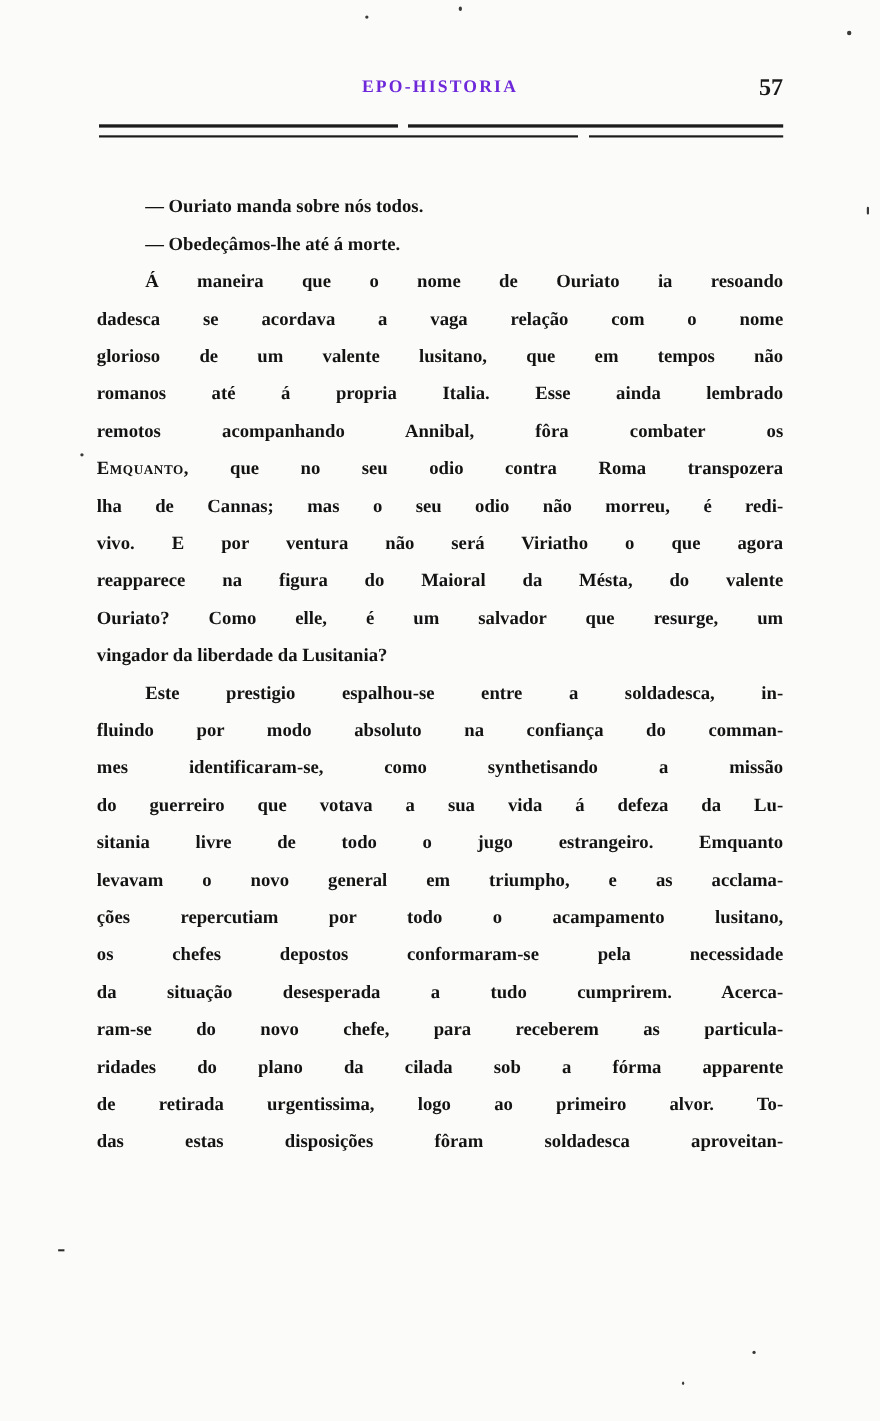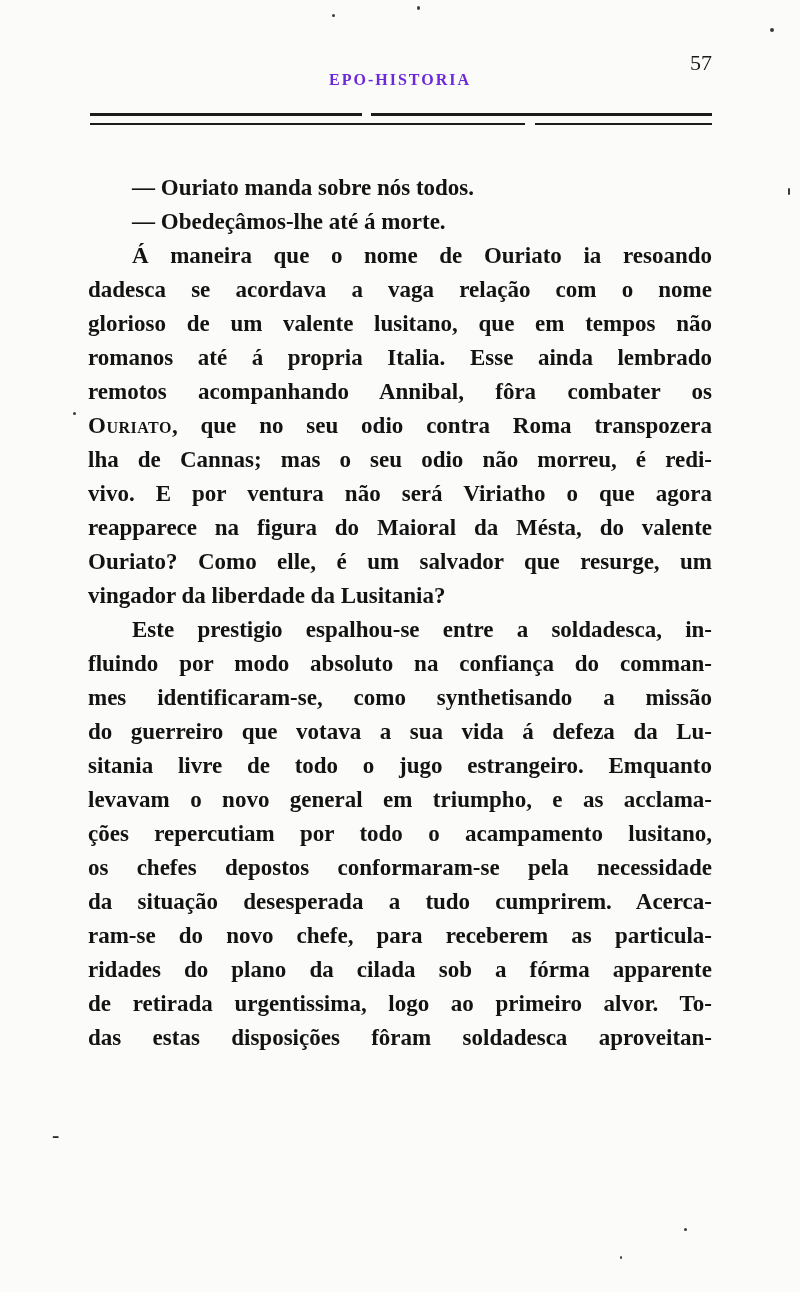--- a/index.html
+++ b/index.html
@@ -11,35 +11,35 @@
     position:relative;
     overflow:hidden;
   }
   .page-header-title {
     position:absolute; top:71px; left:88px; width:624px;
     text-align:center;
     font-size:16px; font-weight:bold; letter-spacing:2px;
     color:#6d28d9;
   }
   .page-number {
-    position:absolute; top:50px; right:88px;
-    font-size:22px; font-weight:normal; color:#1a1a1a;
+    position:absolute; top:66px; right:88px;
+    font-size:22px; font-weight:bold; color:#1a1a1a;
   }
   .rule { position:absolute; left:90px; width:622px; }
   .rule-top {
     top:113px; height:3px;
     background:linear-gradient(90deg,#1c1c1c 0px,#1c1c1c 272px,transparent 272px,transparent 281px,#1c1c1c 281px,#1c1c1c 622px);
   }
   .rule-bottom {
     top:123px; height:2px;
     background:linear-gradient(90deg,#1c1c1c 0px,#1c1c1c 435px,transparent 435px,transparent 445px,#1c1c1c 445px,#1c1c1c 622px);
   }
   .text-block {
     position:absolute; top:171px; left:88px; width:624px;
-    font-size:23px; font-weight:bold; line-height:34px;
+    font-size:17px; font-weight:bold; line-height:34px;
     color:#131313;
   }
   .line {
     height:34px; line-height:34px;
     text-align:justify; text-align-last:justify;
     white-space:nowrap;
   }
   .line.just { white-space:normal; }
   .line.last { text-align-last:left; white-space:nowrap; }
   .line.indent { padding-left:44px; }
@@ -67,21 +67,21 @@
 <div class="rule rule-bottom"></div>
 
 <div class="text-block">
     <div class="line last indent">— Ouriato manda sobre nós todos.</div>
     <div class="line last indent">— Obedeçâmos-lhe até á morte.</div>
     <div class="line just indent">Á maneira que o nome de Ouriato ia resoando</div>
     <div class="line just">dadesca se acordava a vaga relação com o nome</div>
     <div class="line just">glorioso de um valente lusitano, que em tempos não</div>
     <div class="line just">romanos até á propria Italia. Esse ainda lembrado</div>
     <div class="line just">remotos acompanhando Annibal, fôra combater os</div>
-    <div class="line just"><span class="smallcaps">Ouriato</span>, que no seu odio contra Roma transpozera</div>
+    <div class="line just"><span class="smallcaps">Emquanto</span>, que no seu odio contra Roma transpozera</div>
     <div class="line just">lha de Cannas; mas o seu odio não morreu, é redi-</div>
     <div class="line just">vivo. E por ventura não será Viriatho o que agora</div>
     <div class="line just">reapparece na figura do Maioral da Mésta, do valente</div>
     <div class="line just">Ouriato? Como elle, é um salvador que resurge, um</div>
     <div class="line last">vingador da liberdade da Lusitania?</div>
     <div class="line just indent">Este prestigio espalhou-se entre a soldadesca, in-</div>
     <div class="line just">fluindo por modo absoluto na confiança do comman-</div>
     <div class="line just">mes identificaram-se, como synthetisando a missão</div>
     <div class="line just">do guerreiro que votava a sua vida á defeza da Lu-</div>
     <div class="line just">sitania livre de todo o jugo estrangeiro. Emquanto</div>

